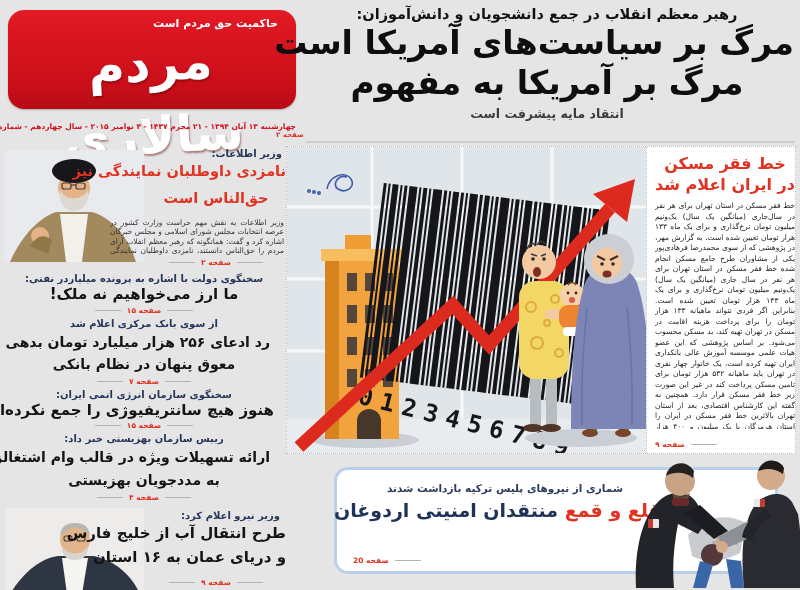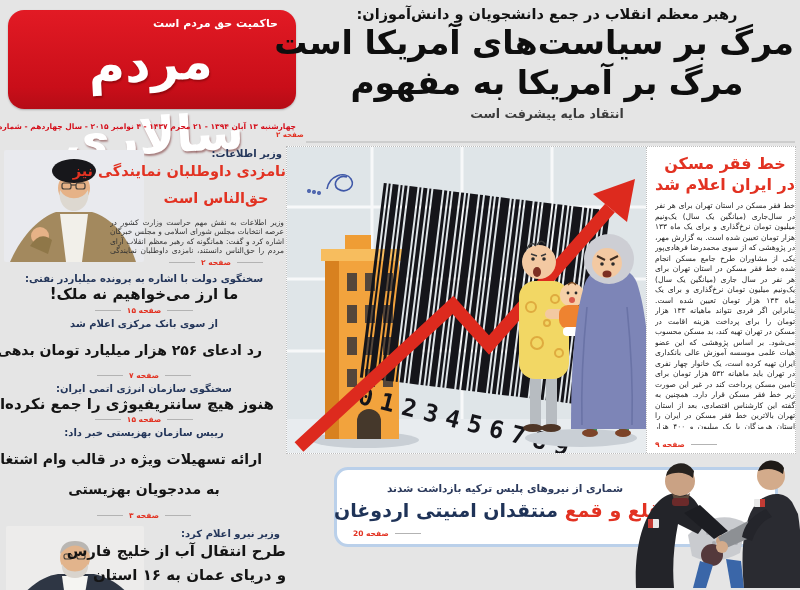--- a/index.html
+++ b/index.html
@@ -35,40 +35,40 @@
   .a1{position:relative;height:124px;}
   .a1 .photo{position:absolute;left:4px;top:4px;}
   .a1 .kicker{position:absolute;top:2px;right:4px;}
   .a1 .h-1{position:absolute;top:16px;left:146px;right:0;font-size:14.5px;text-align:center;}
   .a1 .h-2{position:absolute;top:43px;left:146px;right:0;font-size:14.5px;}
   .a1 .body{position:absolute;top:72px;left:110px;right:2px;font-size:7.5px;line-height:9.4px;
             color:#333;text-align:justify;height:38px;overflow:hidden;font-weight:500;}
   .a1 .pageref{position:absolute;top:112px;left:146px;right:0;}
   .a-mid{padding:3px 12px 0 14px;}
   .a-mid .hl-one{font-size:15px;margin:1px 0;text-align:center;}
-  .a-mid .hl-two{font-size:14px;margin:12px;}
+  .a-mid .hl-two{font-size:14px;margin:4px;}
   .a6{position:relative;height:98px;}
   .a6 .photo{position:absolute;left:6px;top:6px;}
   .a6 .kicker{position:absolute;top:8px;right:6px;}
   .a6 .h-1{position:absolute;top:22px;left:146px;right:0;font-size:15px;}
   .a6 .h-2{position:absolute;top:46px;left:146px;right:0;font-size:15px;}
   .a6 .pageref{position:absolute;top:76px;left:146px;right:0;}
   
   .feature{position:absolute;left:286px;top:146px;width:510px;height:308px;
            border:1px dotted #bdbdbd;box-sizing:border-box;display:flex;direction:ltr;background:#fff;}
   .cartoon{width:359px;height:306px;position:relative;flex:0 0 auto;}
   .housing{flex:1;border-left:1px dotted #bdbdbd;direction:rtl;padding:6px 8px 4px 8px;
            position:relative;text-align:center;}
   .housing .h{font-size:16px;font-weight:bold;color:#e23222;line-height:21px;white-space:nowrap;}
   .housing .body{margin-top:6px;font-size:7.5px;line-height:10.5px;color:#1c1c1c;
                  text-align:justify;height:228px;overflow:hidden;}
   .housing .pageref{position:absolute;left:8px;bottom:4px;}
   .housing .pageref::after{display:none;}
   
-  .band{position:absolute;left:334px;top:467px;width:444px;height:80px;background:#fff;
+  .band{position:absolute;left:334px;top:467px;width:444px;height:107px;background:#fff;
         border:3px solid #bad0ea;border-radius:14px;box-sizing:border-box;}
   .band-inner{position:absolute;left:12px;top:12px;width:312px;text-align:center;}
   .band .kicker{font-size:10.5px;color:#2c3a5c;display:block;margin-bottom:5px;}
   .band .headline{font-size:19px;font-weight:bold;white-space:nowrap;}
   .band .headline .red{color:#e23222;}
   .band .headline .navy{color:#1f3358;}
   .band .pageref{position:absolute;left:16px;bottom:6px;}
   .band .pageref::after{display:none;}
   .arrest{position:absolute;left:628px;top:455px;width:172px;height:133px;z-index:3;}
 </style>
@@ -121,20 +121,21 @@
       <div class="kicker">سخنگوی دولت با اشاره به پرونده میلیاردر نفتی:</div>
       <div class="hl hl-one">ما ارز می‌خواهیم نه ملک!</div>
       <div class="pageref">
           <span>صفحه ۱۵</span>
         </div>
     </div>
 
     <div class="art a-mid">
       <div class="kicker">از سوی بانک مرکزی اعلام شد</div>
       <div class="hl hl-two">رد ادعای ۲۵۶ هزار میلیارد تومان بدهی</div>
+      <div class="hl hl-two">معوق پنهان در نظام بانکی</div>
       <div class="pageref">
           <span>صفحه ۷</span>
         </div>
     </div>
 
     <div class="art a-mid">
       <div class="kicker">سخنگوی سازمان انرژی اتمی ایران:</div>
       <div class="hl hl-one">هنوز هیچ سانتریفیوژی را جمع نکرده‌ایم</div>
       <div class="pageref">
           <span>صفحه ۱۵</span>

